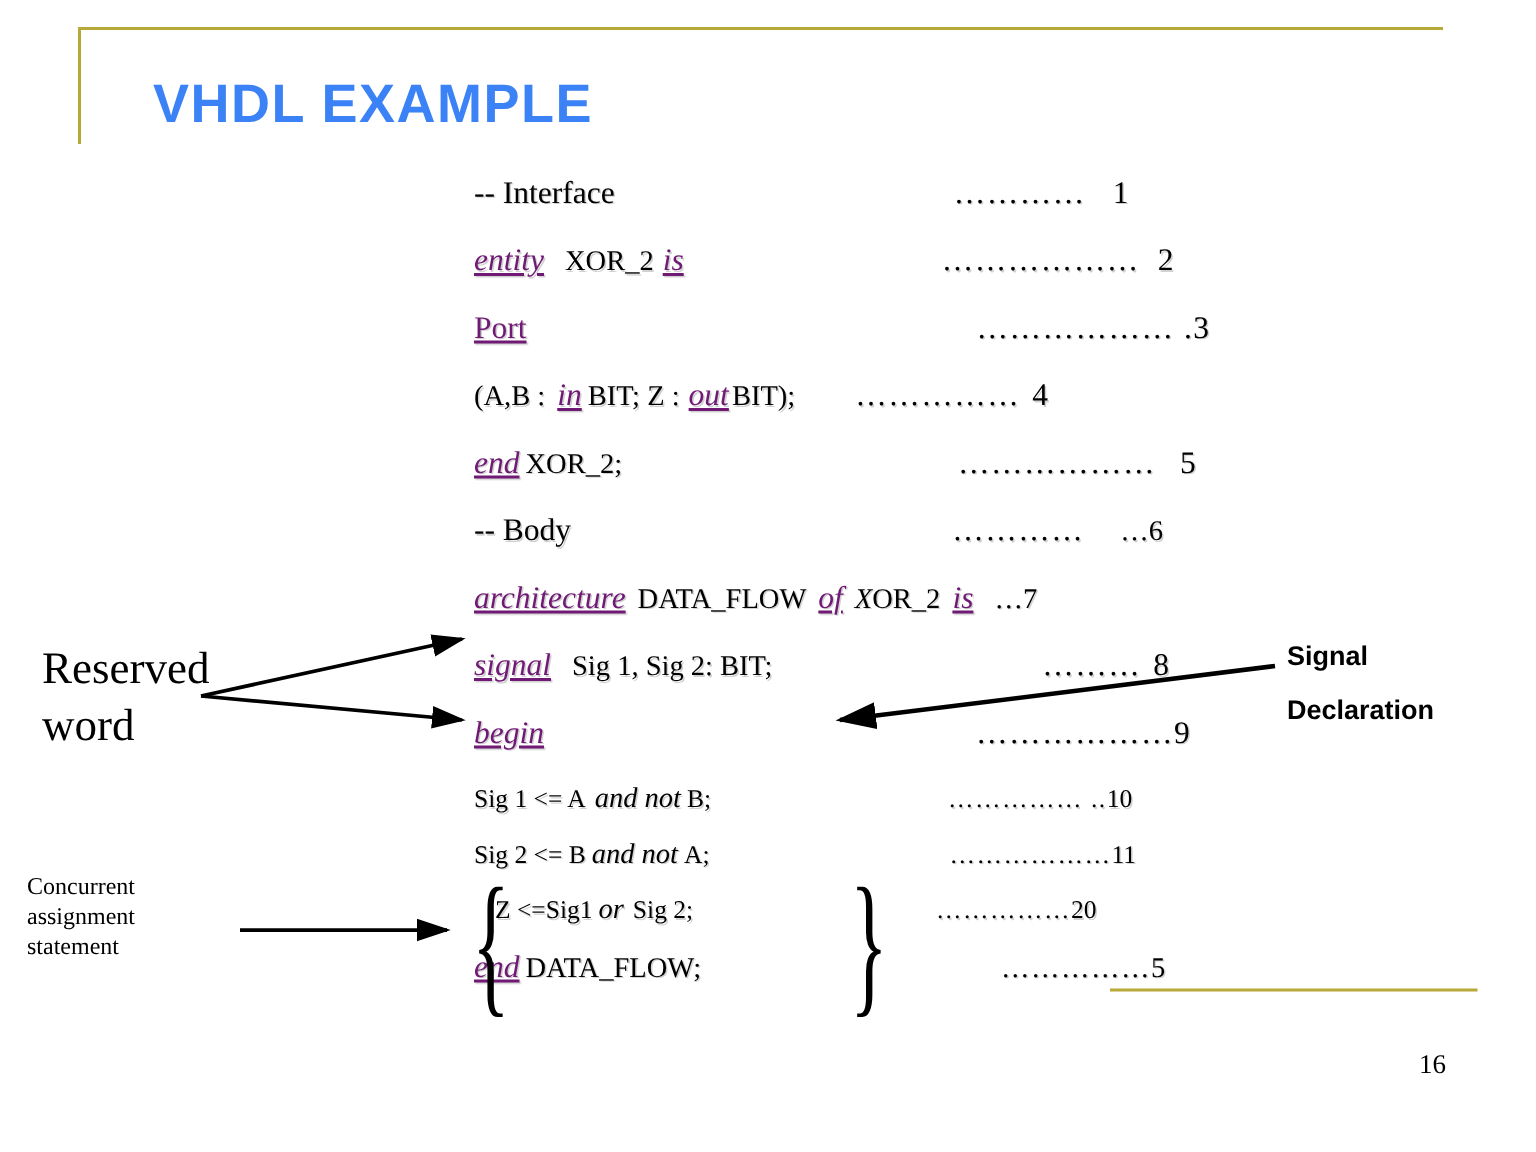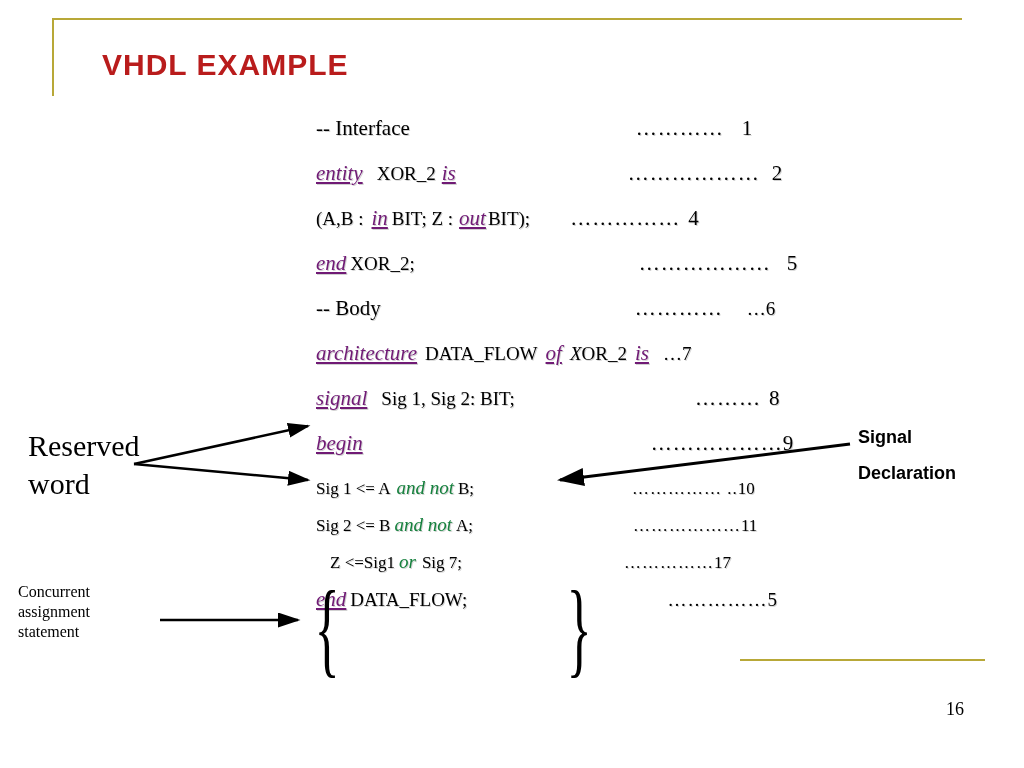--- a/index.html
+++ b/index.html
@@ -34,23 +34,23 @@
     left: 740px;
     width: 245px;
     height: 2px;
     background: #b8a838;
   }
   .title {
     position: absolute;
     top: 48px;
     left: 102px;
     font-family: Arial, sans-serif;
-    font-size: 30px;
+    font-size: 36px;
     font-weight: bold;
-    color: #b91c1c;
+    color: #3b82f6;
     letter-spacing: 1px;
   }
   .code-block {
     position: absolute;
     left: 316px;
     top: 118px;
     font-size: 21px;
     line-height: 1.0;
   }
   .row {
@@ -59,21 +59,21 @@
     margin-bottom: 24px;
     white-space: nowrap;
   }
   .row.tight { margin-bottom: 18px; }
   .rw {
     color: #701a75;
     font-style: italic;
     text-decoration: underline;
   }
   .rw-nou {
-    color: #15803d;
+    color: #000000;
     font-style: italic;
   }
   .shadow-text {
     text-shadow: 1px 1px 0 rgba(0,0,0,0.18);
   }
   .dots { letter-spacing: 1px; }
   .small { font-size: 17px; }
   .slightly-small { font-size: 19px; }
 
   .label-reserved {
@@ -155,20 +155,26 @@
     <span style="display:inline-block;width:14px"></span>
     <span class="slightly-small">XOR_2</span>
     <span style="display:inline-block;width:6px"></span>
     <span class="rw">is</span>
     <span style="display:inline-block;width:172px"></span>
     <span class="dots">………………</span>
     <span style="display:inline-block;width:12px"></span>
     <span>2</span>
   </div>
 
+  <div class="row shadow-text">
+    <span class="rw" style="font-style:normal">Port</span>
+    <span style="display:inline-block;width:300px"></span>
+    <span class="dots">……………… .</span>
+    <span>3</span>
+  </div>
 
   <div class="row shadow-text">
     <span class="slightly-small">(A,B :</span>
     <span style="display:inline-block;width:8px"></span>
     <span class="rw">in</span>
     <span style="display:inline-block;width:4px"></span>
     <span class="slightly-small">BIT;   Z :</span>
     <span style="display:inline-block;width:6px"></span>
     <span class="rw">out</span>
     <span style="display:inline-block;width:2px"></span>
@@ -249,24 +255,24 @@
     <span class="dots">………………</span>
     <span>11</span>
   </div>
 
   <div class="row tight shadow-text small">
     <span style="display:inline-block;width:14px"></span>
     <span>Z    &lt;=Sig1</span>
     <span style="display:inline-block;width:4px"></span>
     <span class="rw-nou" style="font-size:19px">or</span>
     <span style="display:inline-block;width:6px"></span>
-    <span>Sig 7;</span>
+    <span>Sig 2;</span>
     <span style="display:inline-block;width:162px"></span>
     <span class="dots">……………</span>
-    <span>17</span>
+    <span>20</span>
   </div>
 
   <div class="row shadow-text" style="margin-top:6px">
     <span class="rw">end</span>
     <span style="display:inline-block;width:4px"></span>
     <span class="slightly-small">DATA_FLOW;</span>
     <span style="display:inline-block;width:200px"></span>
     <span class="dots slightly-small">……………</span>
     <span class="slightly-small">5</span>
   </div>

